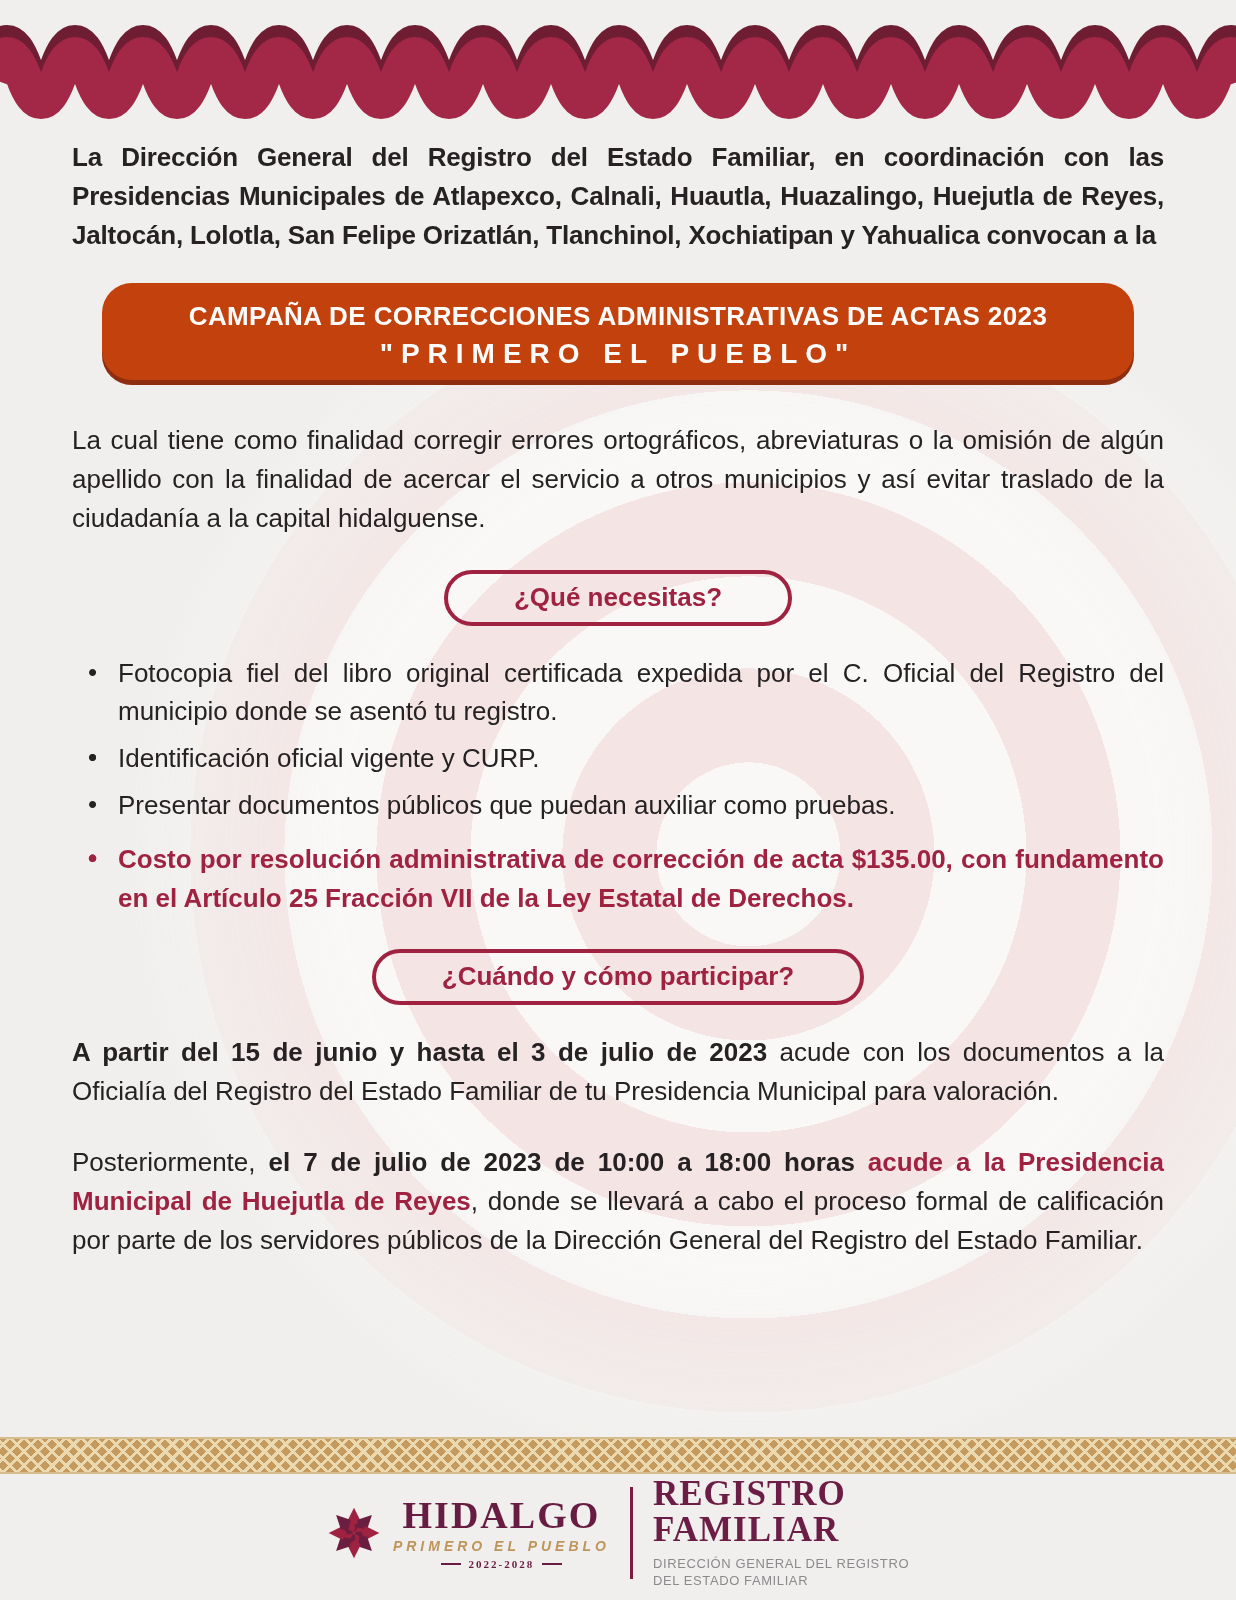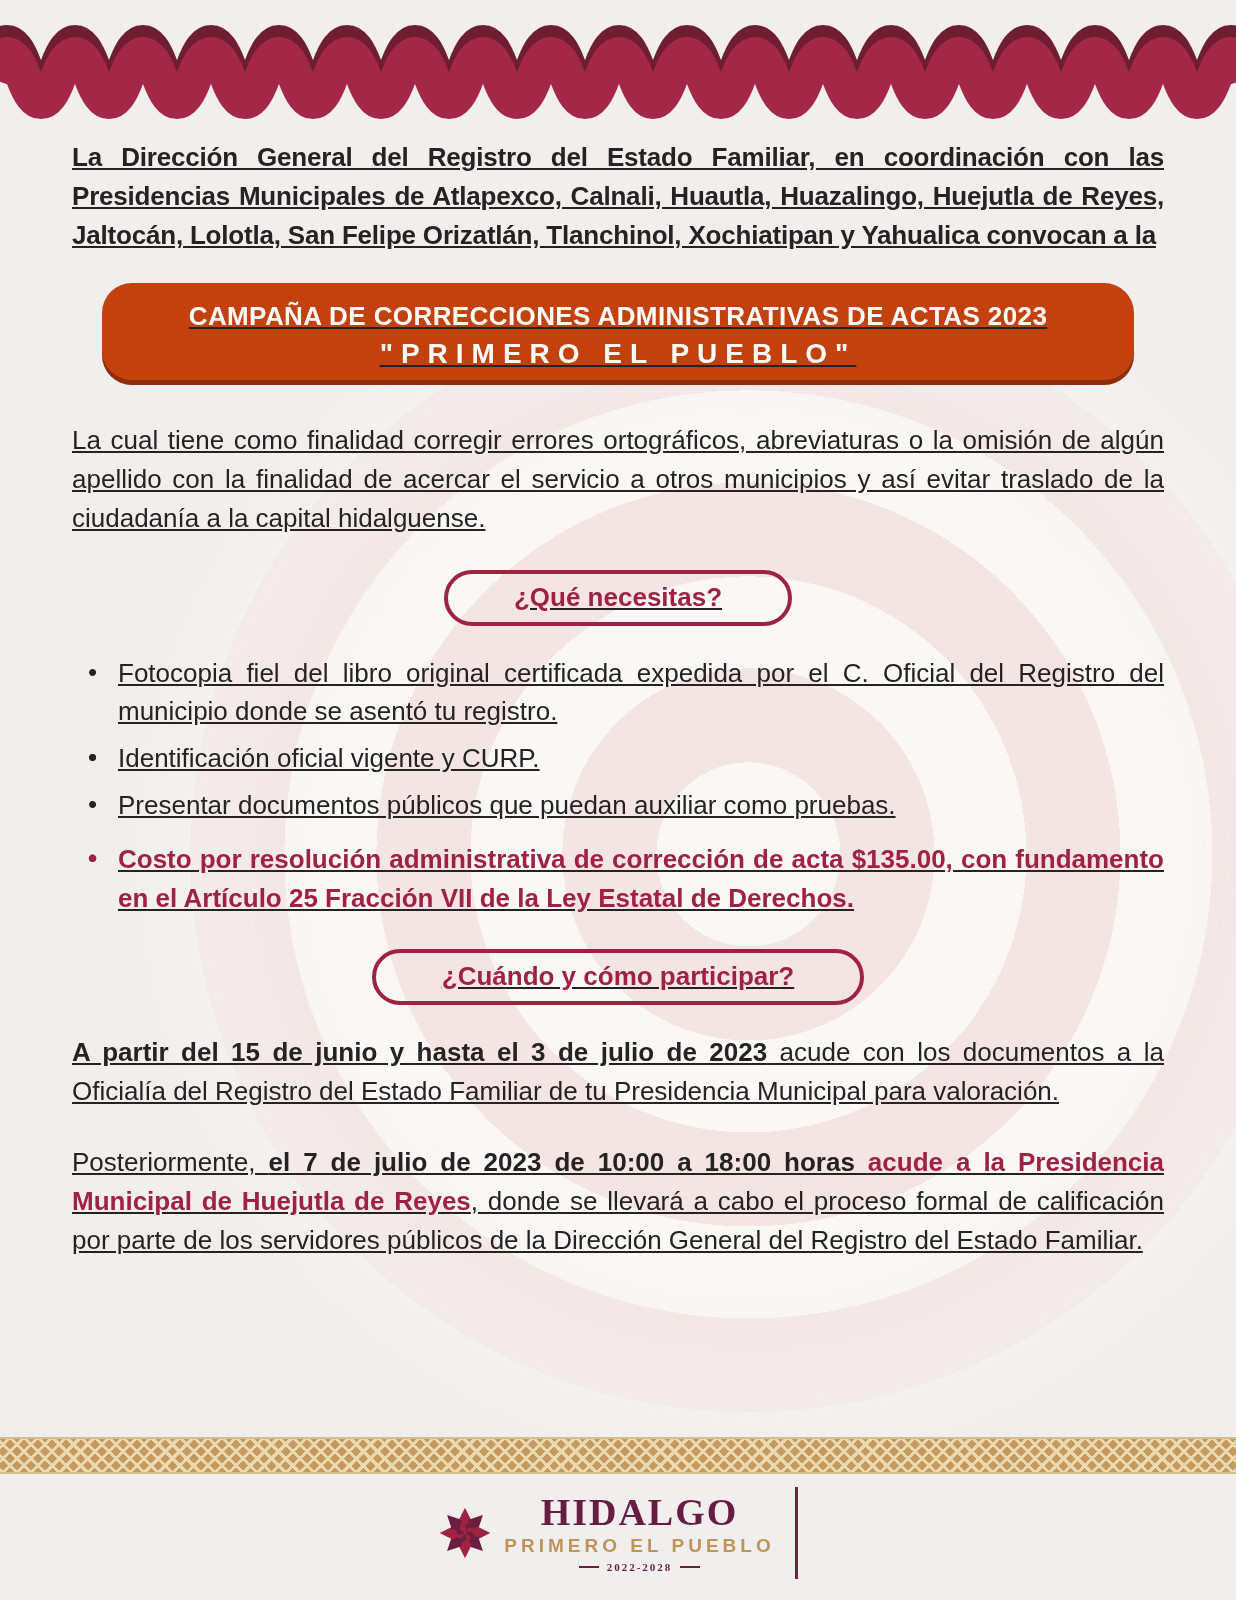--- a/index.html
+++ b/index.html
@@ -15,21 +15,21 @@
   
   .watermark {
     position:absolute; left:110px; top:330px; width:1140px; height:1140px;
     background:repeating-radial-gradient(circle at 56% 46%, #fdfbfa 0 92px, #f6e2e2 92px 186px);
     -webkit-mask-image:radial-gradient(circle at 56% 46%, #000 0 46%, transparent 70%);
     mask-image:radial-gradient(circle at 56% 46%, #000 0 46%, transparent 70%);
     opacity:.8;
     z-index:0;
   }
 
-  .page { position:relative; z-index:1;text-decoration:underline; }
+  .page { position:relative; z-index:1; }
 
   
   .wave-wrap { margin-top:8px; height:118px; width:1236px; }
 
   
   .content { padding:0 72px; }
 
   p.body-text { font-size:26px; line-height:1.5; text-align:justify; }
   .bold { font-weight:bold; }
   .maroon { color:#9f2241; }
@@ -89,21 +89,21 @@
     display:flex; justify-content:center; align-items:center; gap:20px;
     z-index:2;
   }
   .hidalgo-logo { display:flex; align-items:center; gap:12px; }
   .hidalgo-text { display:flex; flex-direction:column; align-items:center; }
   .hidalgo-name {
     font-family:"Liberation Serif","DejaVu Serif",serif;
     font-weight:bold; font-size:38px; letter-spacing:2px; color:#671d41; line-height:1;
   }
   .hidalgo-tagline {
-    margin-top:4px; font-size:19px; font-weight:bold; letter-spacing:4px; color:#bd955a;
+    margin-top:4px; font-size:14px; font-weight:bold; letter-spacing:4px; color:#bd955a;font-style:italic;
   }
   .hidalgo-years {
     margin-top:4px; display:flex; align-items:center; gap:8px;
     font-size:11px; font-weight:bold; letter-spacing:2px; color:#671d41;font-family:Liberation Serif, serif;
   }
   .hidalgo-years::before, .hidalgo-years::after {
     content:""; width:20px; height:2px; background:#671d41;
   }
   .logo-divider { width:3px; height:92px; background:#7c1c41; }
   .registro-block { display:flex; flex-direction:column; }
@@ -195,13 +195,21 @@
     </svg>
     <div class="hidalgo-text">
       <div class="hidalgo-name">HIDALGO</div>
       <div class="hidalgo-tagline">PRIMERO EL PUEBLO</div>
       <div class="hidalgo-years">2022-2028</div>
     </div>
   </div>
 
   <div class="logo-divider"></div>
 
+  <div class="registro-block">
+    <div class="registro-name">REGISTRO</div>
+    <div class="registro-name">FAMILIAR</div>
+    <div class="registro-subtitle">
+      <div>DIRECCIÓN GENERAL DEL REGISTRO</div>
+      <div>DEL ESTADO FAMILIAR</div>
+    </div>
+  </div>
 </div>
 
 </body></html>

